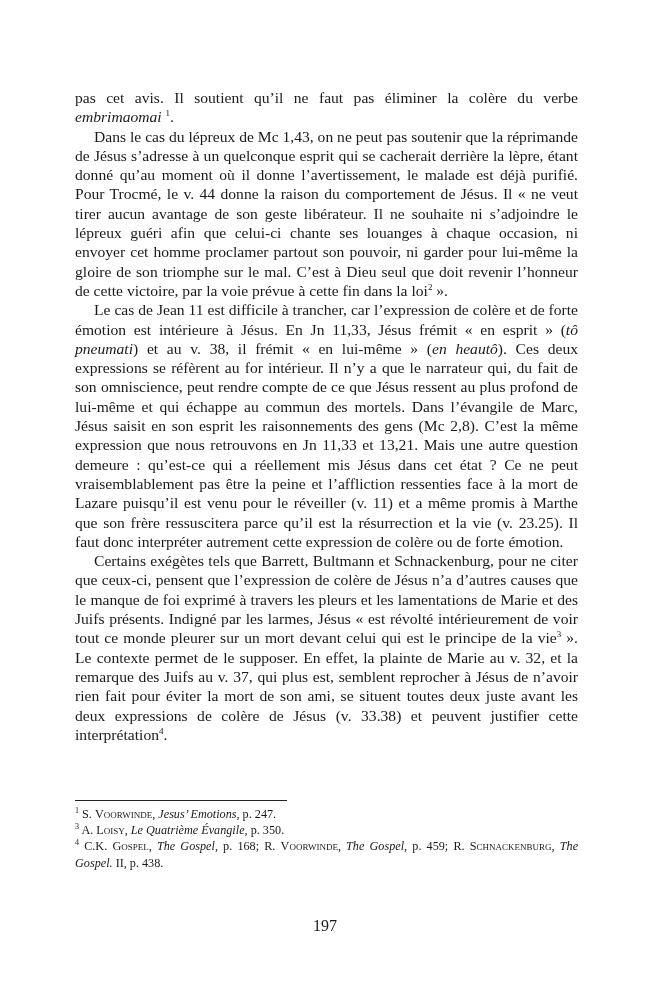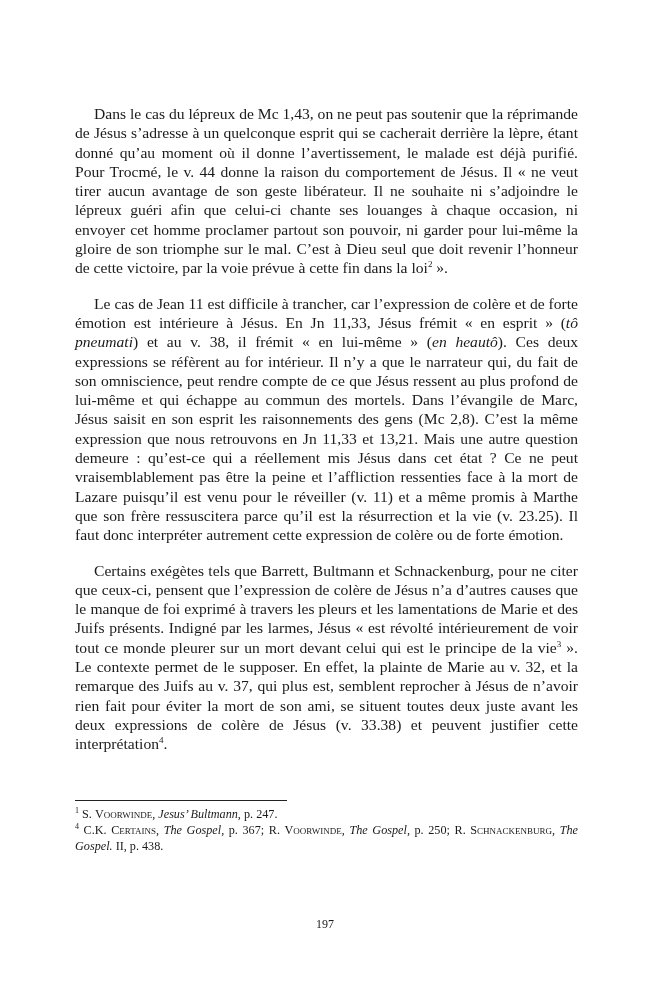--- a/index.html
+++ b/index.html
@@ -5,52 +5,54 @@
   html, body { margin: 0; padding: 0; background: #ffffff; }
   body { width: 650px; height: 1008px; position: relative; overflow: hidden; }
   .page {
     position: absolute; left: 75px; top: 88px; width: 503px;
     font-family: "Liberation Serif", serif; color: #1a1a1a;
   }
   .body-text p {
     margin: 0; font-size: 15.6px; line-height: 19.3px;
     text-align: justify; text-align-last: left;
   }
-  .body-text p.indent { text-indent: 19px; margin-top: 16px; }
+  .body-text p.indent { text-indent: 19px; }
   sup { font-size: 9px; line-height: 0; vertical-align: 6px; }
   .rule {
     position: absolute; left: 75px; top: 800px; width: 212px; height: 0;
     border-top: 1px solid #222;
   }
   .footnotes {
     position: absolute; left: 75px; top: 806px; width: 503px;
     font-family: "Liberation Serif", serif; color: #1a1a1a;
   }
   .footnotes .fn {
     margin: 0; font-size: 12.2px; line-height: 16.2px;
     text-align: justify; text-align-last: left;
   }
   .footnotes sup { font-size: 8px; vertical-align: 5px; }
   .sc { font-variant: small-caps; }
   .page-number {
     position: absolute; left: 0; width: 650px; top: 917px; text-align: center;
-    font-family: "Liberation Serif", serif; font-size: 12px; color: #1a1a1a;
+    font-family: "Liberation Serif", serif; font-size: 16px; color: #1a1a1a;
   }
 </style>
 </head>
 <body>
 
 <div class="page">
   <div class="body-text" id="body-text">
+      <p><span>pas cet avis. Il soutient qu’il ne faut pas éliminer la colère du verbe </span><em>embrimaomai</em><span> </span><sup>1</sup><span>.</span></p>
       <p class="indent"><span>Dans le cas du lépreux de Mc 1,43, on ne peut pas soutenir que la réprimande de Jésus s’adresse à un quelconque esprit qui se cacherait derrière la lèpre, étant donné qu’au moment où il donne l’avertissement, le malade est déjà purifié. Pour Trocmé, le v. 44 donne la raison du comportement de Jésus. Il « ne veut tirer aucun avantage de son geste libérateur. Il ne souhaite ni s’adjoindre le lépreux guéri afin que celui-ci chante ses louanges à chaque occasion, ni envoyer cet homme proclamer partout son pouvoir, ni garder pour lui-même la gloire de son triomphe sur le mal. C’est à Dieu seul que doit revenir l’honneur de cette victoire, par la voie prévue à cette fin dans la loi</span><sup>2</sup><span> ».</span></p>
       <p class="indent"><span>Le cas de Jean 11 est difficile à trancher, car l’expression de colère et de forte émotion est intérieure à Jésus. En Jn 11,33, Jésus frémit « en esprit » (</span><em>tô pneumati</em><span>) et au v. 38, il frémit « en lui-même » (</span><em>en heautô</em><span>). Ces deux expressions se réfèrent au for intérieur. Il n’y a que le narrateur qui, du fait de son omniscience, peut rendre compte de ce que Jésus ressent au plus profond de lui-même et qui échappe au commun des mortels. Dans l’évangile de Marc, Jésus saisit en son esprit les raisonnements des gens (Mc 2,8). C’est la même expression que nous retrouvons en Jn 11,33 et 13,21. Mais une autre question demeure : qu’est-ce qui a réellement mis Jésus dans cet état ? Ce ne peut vraisemblablement pas être la peine et l’affliction ressenties face à la mort de Lazare puisqu’il est venu pour le réveiller (v. 11) et a même promis à Marthe que son frère ressuscitera parce qu’il est la résurrection et la vie (v. 23.25). Il faut donc interpréter autrement cette expression de colère ou de forte émotion.</span></p>
       <p class="indent"><span>Certains exégètes tels que Barrett, Bultmann et Schnackenburg, pour ne citer que ceux-ci, pensent que l’expression de colère de Jésus n’a d’autres causes que le manque de foi exprimé à travers les pleurs et les lamentations de Marie et des Juifs présents. Indigné par les larmes, Jésus « est révolté intérieurement de voir tout ce monde pleurer sur un mort devant celui qui est le principe de la vie</span><sup>3</sup><span> ». Le contexte permet de le supposer. En effet, la plainte de Marie au v. 32, et la remarque des Juifs au v. 37, qui plus est, semblent reprocher à Jésus de n’avoir rien fait pour éviter la mort de son ami, se situent toutes deux juste avant les deux expressions de colère de Jésus (v. 33.38) et peuvent justifier cette interprétation</span><sup>4</sup><span>.</span></p>
     </div>
 </div>
 
 <div class="rule"></div>
 
 <div class="footnotes" id="footnotes">
-    <p class="fn"><sup>1</sup> <span>S. </span><span class="sc">Voorwinde</span><span>, </span><em>Jesus’ Bultmann</em><span>, p. 247.</span></p>
-    <p class="fn"><sup>4</sup> <span>C.K. </span><span class="sc">Certains</span><span>, </span><em>The Gospel</em><span>, p. 367; R. </span><span class="sc">Voorwinde</span><span>, </span><em>The Gospel</em><span>, p. 250; R. </span><span class="sc">Schnackenburg</span><span>, </span><em>The Gospel.</em><span> II, p. 438.</span></p>
+    <p class="fn"><sup>1</sup> <span>S. </span><span class="sc">Voorwinde</span><span>, </span><em>Jesus’ Emotions</em><span>, p. 247.</span></p>
+    <p class="fn"><sup>3</sup> <span>A. </span><span class="sc">Loisy</span><span>, </span><em>Le Quatrième Évangile</em><span>, p. 350.</span></p>
+    <p class="fn"><sup>4</sup> <span>C.K. </span><span class="sc">Gospel</span><span>, </span><em>The Gospel</em><span>, p. 168; R. </span><span class="sc">Voorwinde</span><span>, </span><em>The Gospel</em><span>, p. 459; R. </span><span class="sc">Schnackenburg</span><span>, </span><em>The Gospel.</em><span> II, p. 438.</span></p>
   </div>
 
 <div class="page-number">197</div>
 
 </body></html>

